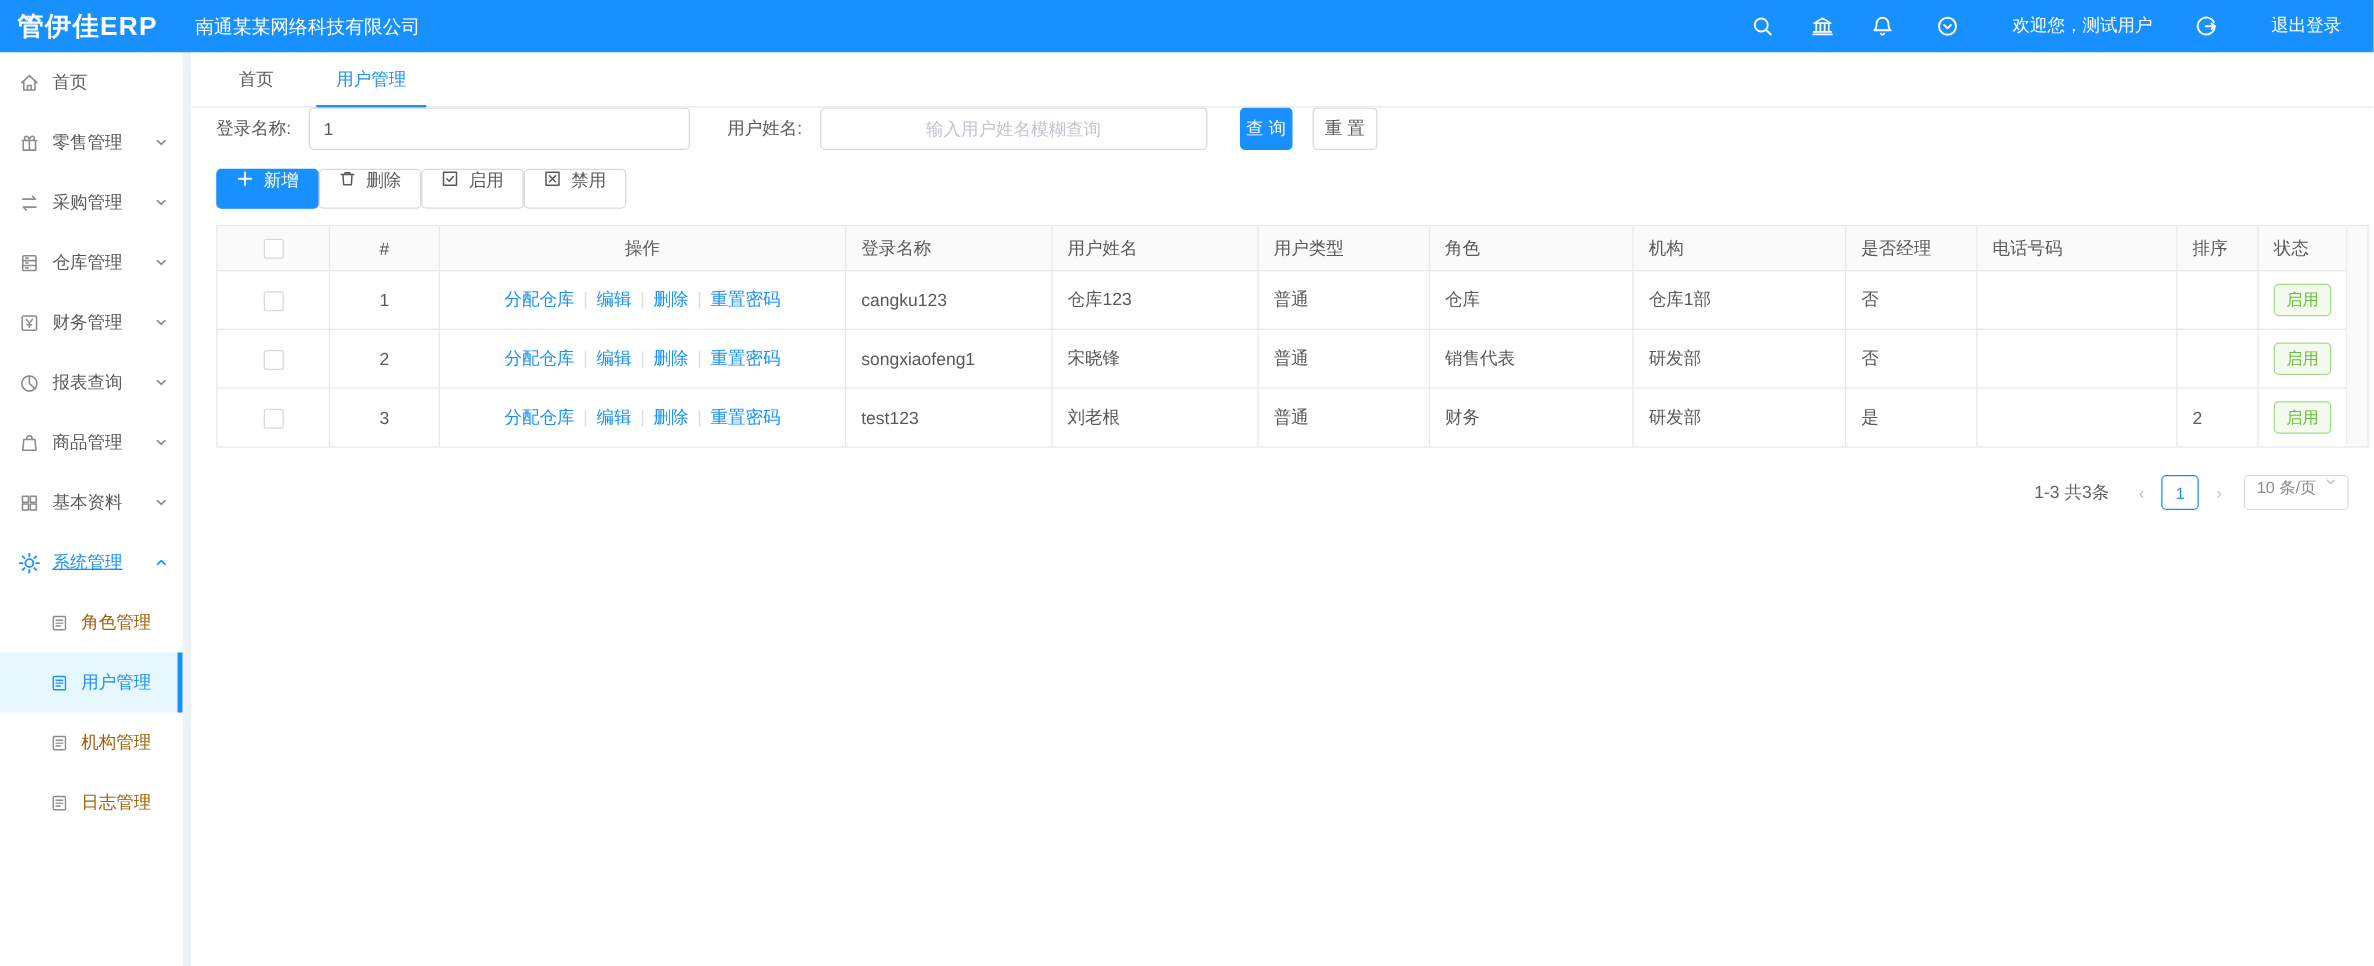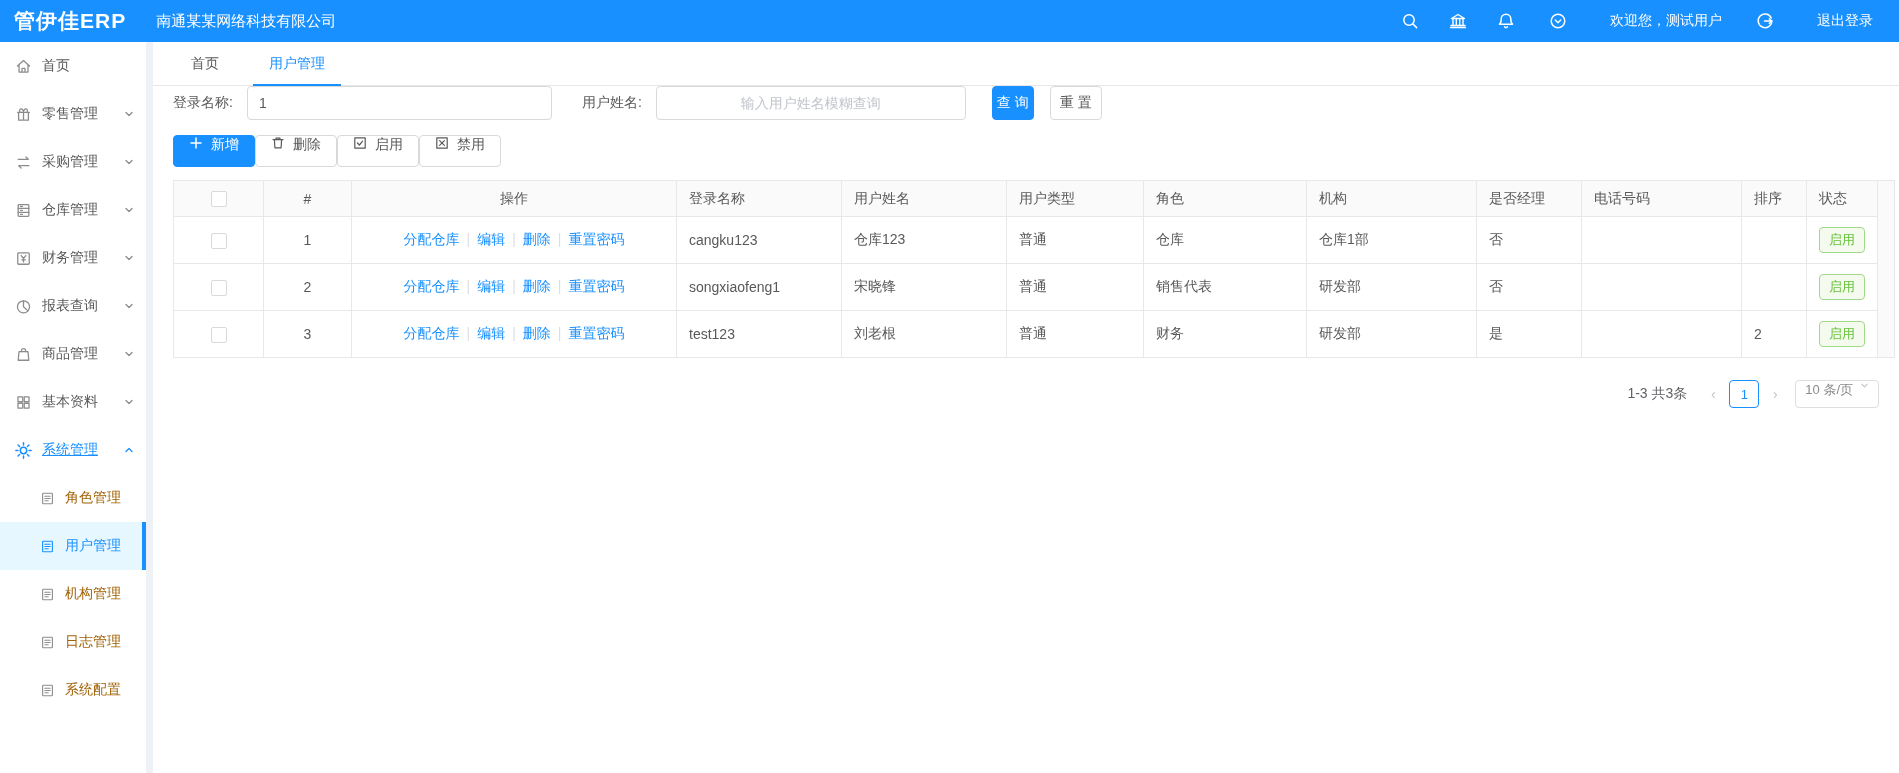--- a/index.html
+++ b/index.html
@@ -277,29 +277,20 @@
       <span>机构管理</span>
     </div>
     <div class="sub-item">
       <span class="mi-icon">
           <svg viewBox="0 0 16 16" fill="none" stroke="currentColor" stroke-width="1.2" stroke-linecap="round" stroke-linejoin="round">
             <rect x="2.8" y="2.4" width="10.4" height="11.2" rx="0.8"></rect>
             <path d="M5.2 5.6h5.6M5.2 8h5.6M5.2 10.4h3.6"></path>
           </svg>
         </span>
       <span>日志管理</span>
-    </div>
-    <div class="sub-item">
-      <span class="mi-icon">
-          <svg viewBox="0 0 16 16" fill="none" stroke="currentColor" stroke-width="1.2" stroke-linecap="round" stroke-linejoin="round">
-            <rect x="2.8" y="2.4" width="10.4" height="11.2" rx="0.8"></rect>
-            <path d="M5.2 5.6h5.6M5.2 8h5.6M5.2 10.4h3.6"></path>
-          </svg>
-        </span>
-      <span>系统配置</span>
     </div>
   </div>
 
   <div class="main-divider"></div>
 
   <div class="content">
     <div class="tabbar">
       <div class="tab">首页</div>
       <div class="tab active">用户管理</div>
     </div>

